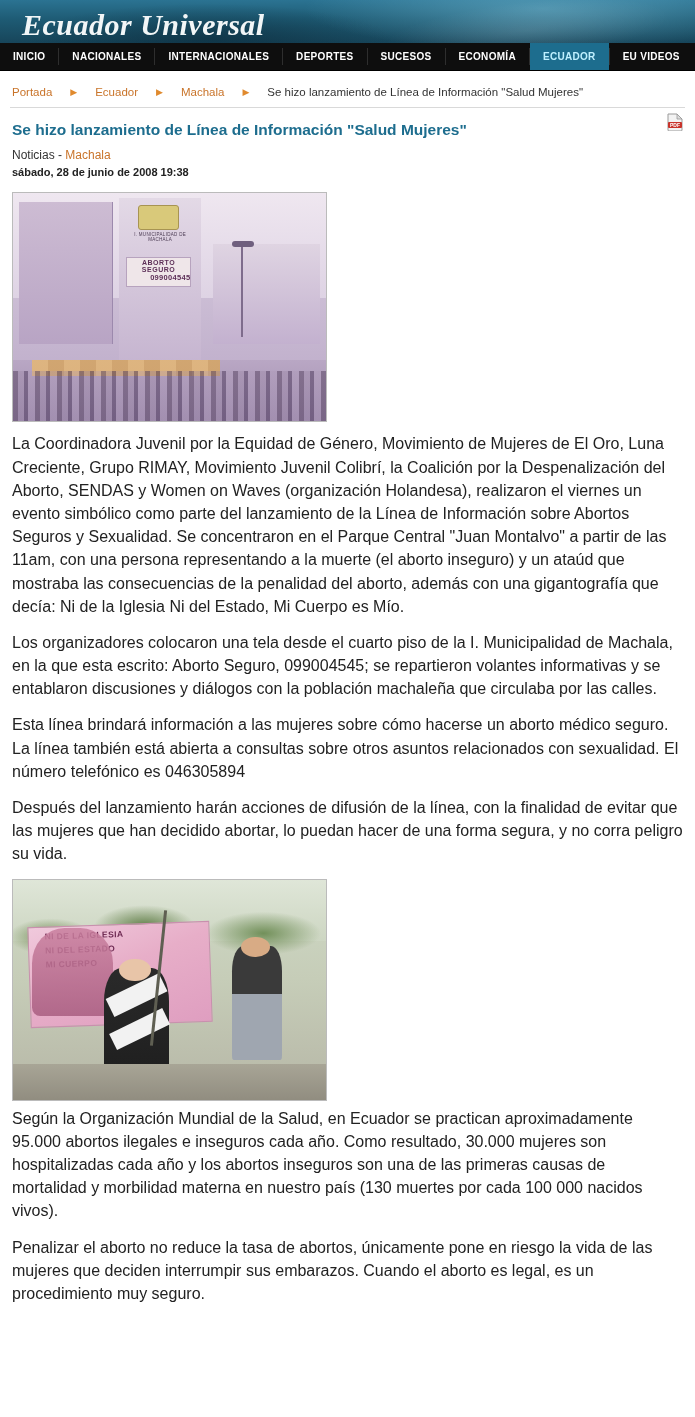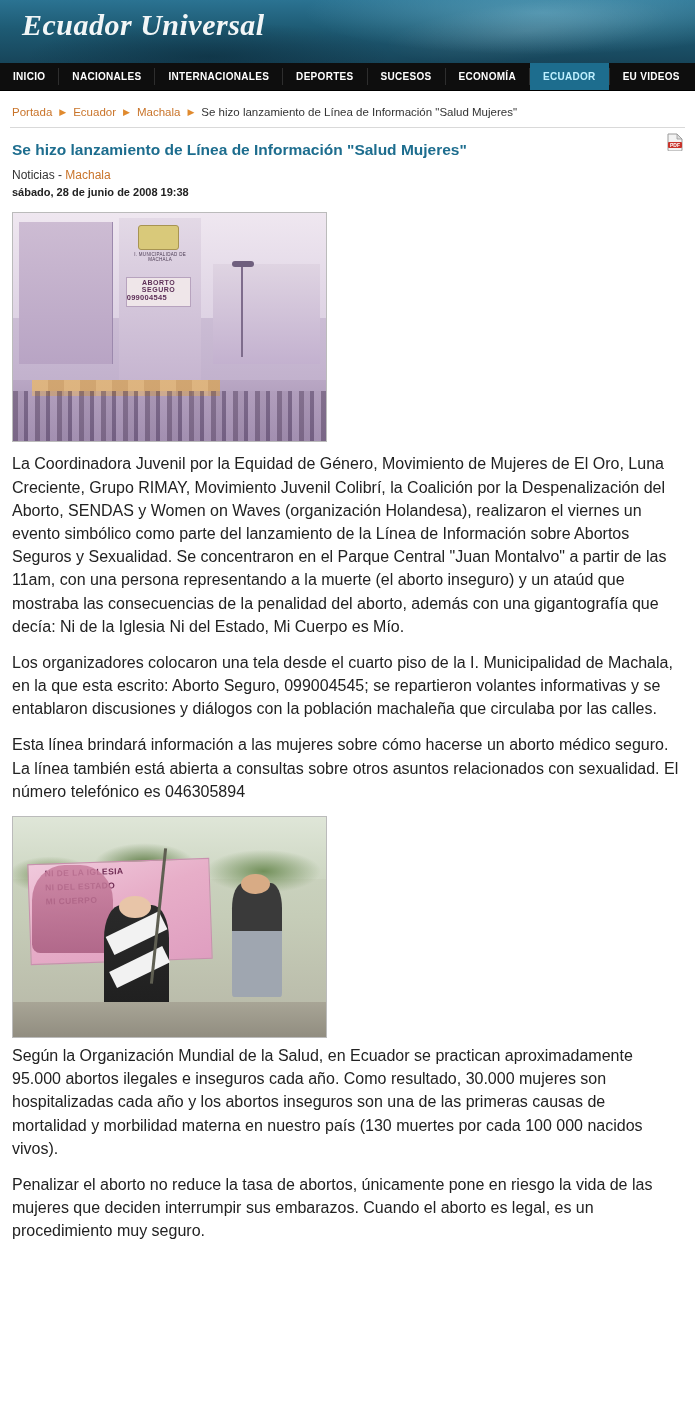--- a/index.html
+++ b/index.html
@@ -12,21 +12,21 @@
   #page {
     width: 695px;
     min-height: 1417px;
     position: relative;
     background: #ffffff;
     overflow: hidden;
   }
 
   
   .banner {
-    height: 63px;
+    height: 43px;
     background: #1f5c75;
     position: relative;
     overflow: hidden;
     text-align: center;
   }
   .banner-grad {
     position: absolute;
     inset: 0;
     background:
       radial-gradient(ellipse 340px 60px at 78% 20%, rgba(120,190,215,0.50), rgba(31,92,117,0) 70%),
@@ -84,21 +84,21 @@
   }
 
   
   .breadcrumb {
     padding: 15px 12px 9px 12px;
     font-size: 11.5px;
     color: #444;
     display: flex;
     align-items: center;
     flex-wrap: wrap;
-    gap: 4px;
+    gap: 15px;
   }
   .breadcrumb a {
     color: #c9742a;
     text-decoration: none;
     cursor: pointer;
   }
   .crumb-arrow {
     color: #e08a2e;
     font-size: 9px;
     padding: 0 3px;
@@ -174,21 +174,21 @@
   .p1-tower { position:absolute; left:34%; top:2%; width:26%; height:72%;
     background: linear-gradient(180deg,#e3d9e6,#c6b5d0); }
   .p1-crest { position:absolute; left:40%; top:5%; width:13%; height:11%;
     background:#d9c97a; border:1px solid #a79452; border-radius:3px; }
   .p1-crest-txt { position:absolute; left:36%; top:17%; width:22%; font-size:4.5px;
     color:#4a3a52; text-align:center; letter-spacing:0.3px; }
   .p1-banner { position:absolute; left:36%; top:28%; width:21%; height:13%;
     background:#efe6e9; border:1px solid #b7a3be; }
   .p1-banner .l1 { font-size:7px; font-weight:bold; color:#5d2f58; text-align:center; margin-top:1px; letter-spacing:0.5px;}
   .p1-banner .l2 { font-size:7px; font-weight:bold; color:#5d2f58; text-align:center; letter-spacing:0.5px;}
-  .p1-banner .l3 { font-size:7.5px; font-weight:bold; color:#5d2f58; text-align:left; letter-spacing:0.3px;}
+  .p1-banner .l3 { font-size:7.5px; font-weight:bold; color:#5d2f58; text-align:right; letter-spacing:0.3px;}
   .p1-bldg-right { position:absolute; right:2%; top:22%; width:34%; height:44%;
     background: linear-gradient(180deg,#dfd4e2,#c3b1cf); }
   .p1-lamp { position:absolute; left:73%; top:23%; width:2px; height:40%;
     background:#7e6c8c; }
   .p1-lamp-head { position:absolute; left:70%; top:21%; width:22px; height:6px;
     background:#6f5f7e; border-radius:3px; }
   .p1-ground { position:absolute; left:0; bottom:0; width:100%; height:27%;
     background: linear-gradient(180deg,#b9a7c4 0%,#9f8caf 100%); }
   .p1-crowd { position:absolute; left:0; bottom:0; width:100%; height:22%;
     background: repeating-linear-gradient(90deg,
@@ -312,20 +312,21 @@
       <div class="p1-lamp"></div>
       <div class="p1-lamp-head"></div>
       <div class="p1-ground"></div>
       <div class="p1-tents"></div>
       <div class="p1-crowd"></div>
     </div>
 
     <p class="body">La Coordinadora Juvenil por la Equidad de Género, Movimiento de Mujeres de El Oro, Luna Creciente, Grupo RIMAY, Movimiento Juvenil Colibrí, la Coalición por la Despenalización del Aborto, SENDAS y Women on Waves (organización Holandesa), realizaron el viernes un evento simbólico como parte del lanzamiento de la Línea de Información sobre Abortos Seguros y Sexualidad. Se concentraron en el Parque Central "Juan Montalvo" a partir de las 11am, con una persona representando a la muerte (el aborto inseguro) y un ataúd que mostraba las consecuencias de la penalidad del aborto, además con una gigantografía que decía: Ni de la Iglesia Ni del Estado, Mi Cuerpo es Mío.</p>
     <p class="body">Los organizadores colocaron una tela desde el cuarto piso de la I. Municipalidad de Machala, en la que esta escrito: Aborto Seguro, 099004545; se repartieron volantes informativas y se entablaron discusiones y diálogos con la población machaleña que circulaba por las calles.</p>
     <p class="body">Esta línea brindará información a las mujeres sobre cómo hacerse un aborto médico seguro. La línea también está abierta a consultas sobre otros asuntos relacionados con sexualidad. El número telefónico es 046305894</p>
+    <p class="body">Después del lanzamiento harán acciones de difusión de la línea, con la finalidad de evitar que las mujeres que han decidido abortar, lo puedan hacer de una forma segura, y no corra peligro su vida.</p>
 
     <div class="photo photo2">
       <div class="p2-sky"></div>
       <div class="p2-trees"></div>
       <div class="p2-banner">
         <div class="bl">NI DE LA IGLESIA</div>
         <div class="bl">NI DEL ESTADO</div>
         <div class="bl">MI CUERPO</div>
       </div>
       <div class="p2-figure"></div>

